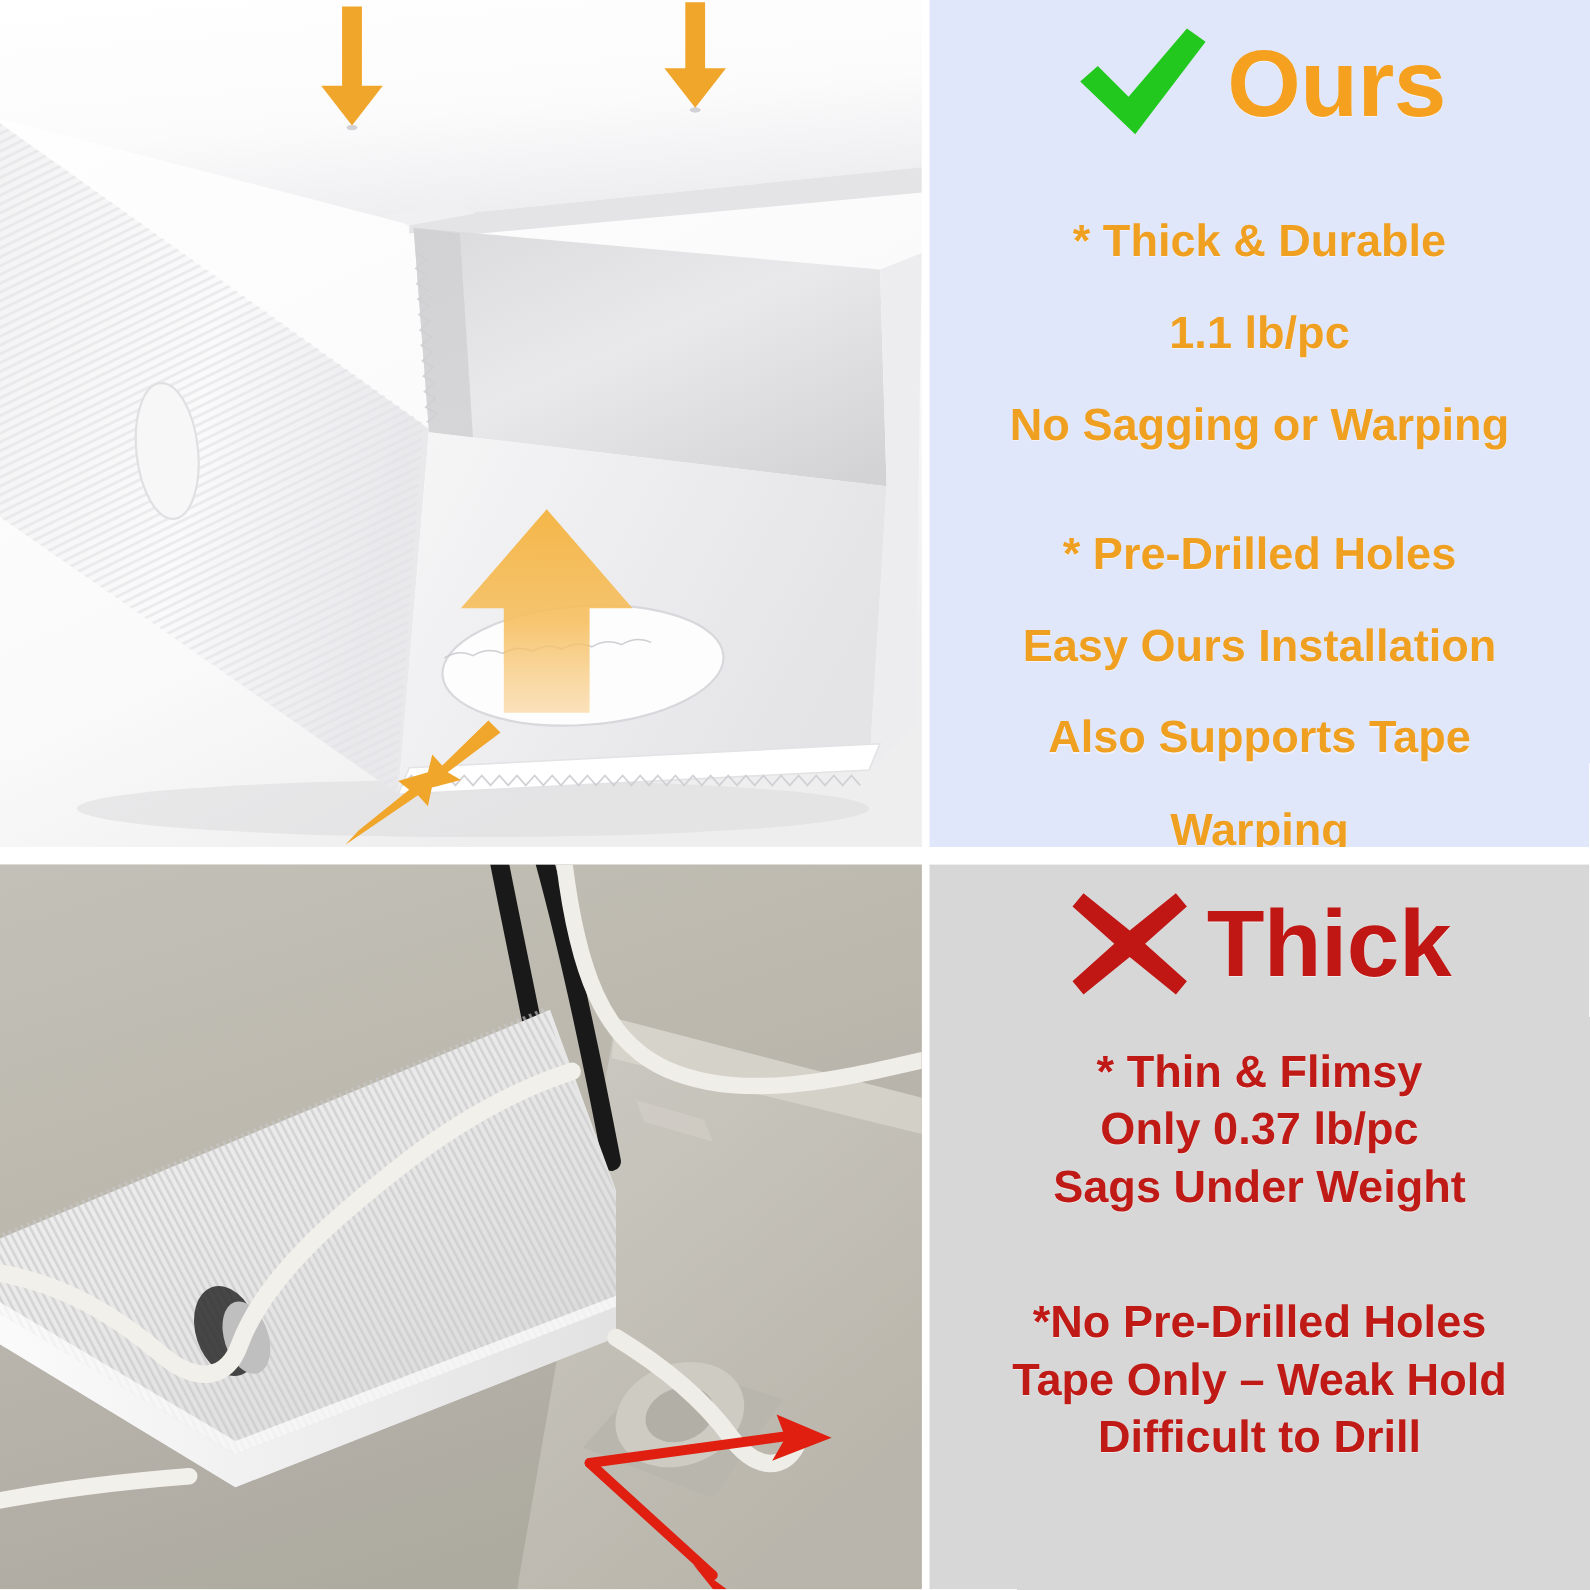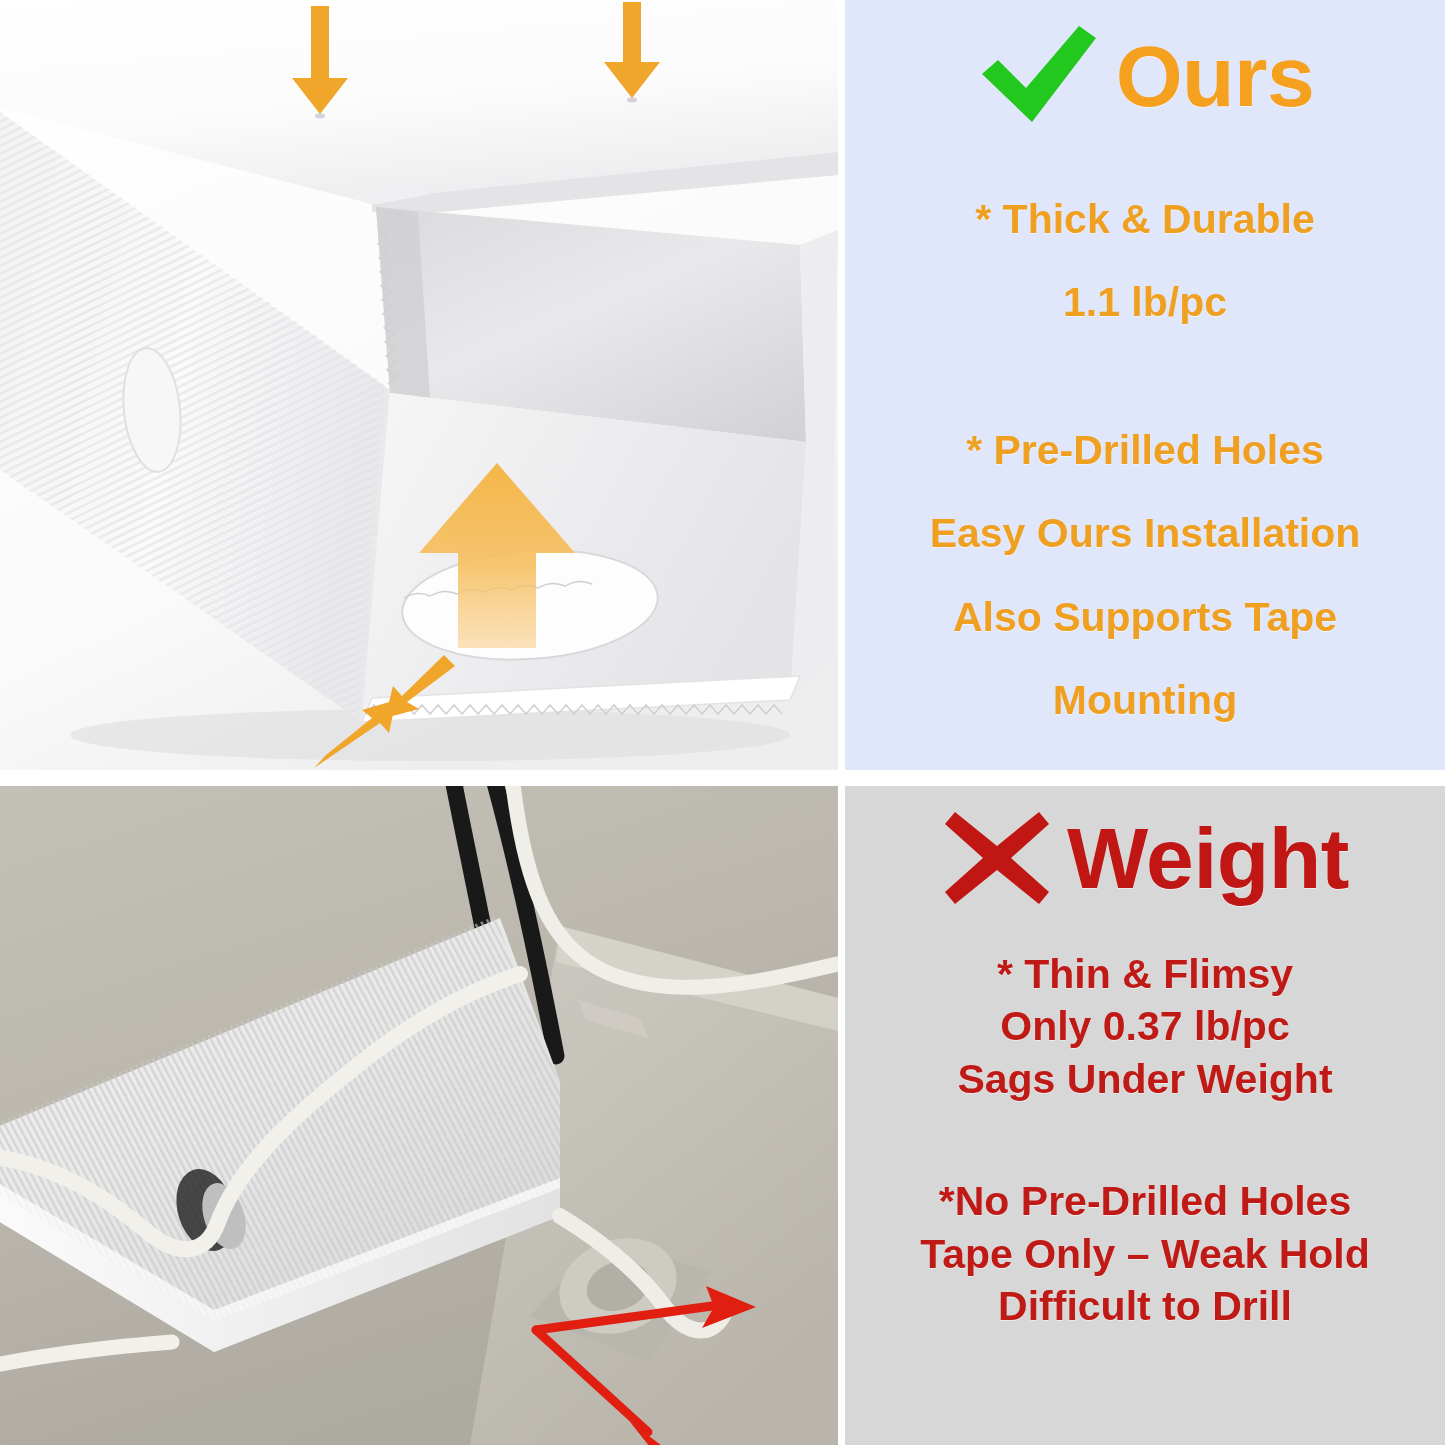--- a/index.html
+++ b/index.html
@@ -208,29 +208,30 @@
       <div class="head">
         <svg class="check-icon" width="126" height="104" viewBox="0 0 126 104">
           <path d="M6,50 L22,36 L50,64 L103,2 L120,14 L56,98 Z" fill="#22c81e"></path>
         </svg>
         <span class="title">Ours</span>
       </div>
 
       <div class="lines">
         <div class="line">* Thick &amp; Durable</div>
         <div class="line">1.1 lb/pc</div>
+        <div class="line">No Sagging or Warping</div>
       </div>
 
       <div class="grp-gap"></div>
 
       <div class="lines">
         <div class="line">* Pre-Drilled Holes</div>
         <div class="line">Easy Ours Installation</div>
         <div class="line">Also Supports Tape</div>
-        <div class="line">Mounting</div>
+        <div class="line">Warping</div>
       </div>
     </div>
   </div>
 
   <div class="quad" id="photo-bottom">
     <svg class="ph-svg" viewBox="0 0 838 659" preserveAspectRatio="none">
       <defs>
         <linearGradient id="wallG" x1="0" y1="0" x2="0.4" y2="1">
           <stop offset="0%" stop-color="#cbc8bf"></stop>
           <stop offset="45%" stop-color="#c4c0b6"></stop>
@@ -314,21 +315,21 @@
     </svg>
   </div>
 
   <div class="quad" id="panel-others">
     <div class="textpanel">
       <div class="head">
         <svg class="x-icon" width="112" height="100" viewBox="0 0 112 100">
           <path d="M14,4 L56,38 L98,4 L108,16 L70,50 L108,84 L98,96 L56,62 L14,96 L4,84
                    L42,50 L4,16 Z" fill="#c01614"></path>
         </svg>
-        <span class="title">Weight</span>
+        <span class="title">Thick</span>
       </div>
 
       <div class="lines">
         <div class="line">* Thin &amp; Flimsy</div>
         <div class="line">Only 0.37 lb/pc</div>
         <div class="line">Sags Under Weight</div>
       </div>
 
       <div class="grp-gap"></div>
 

